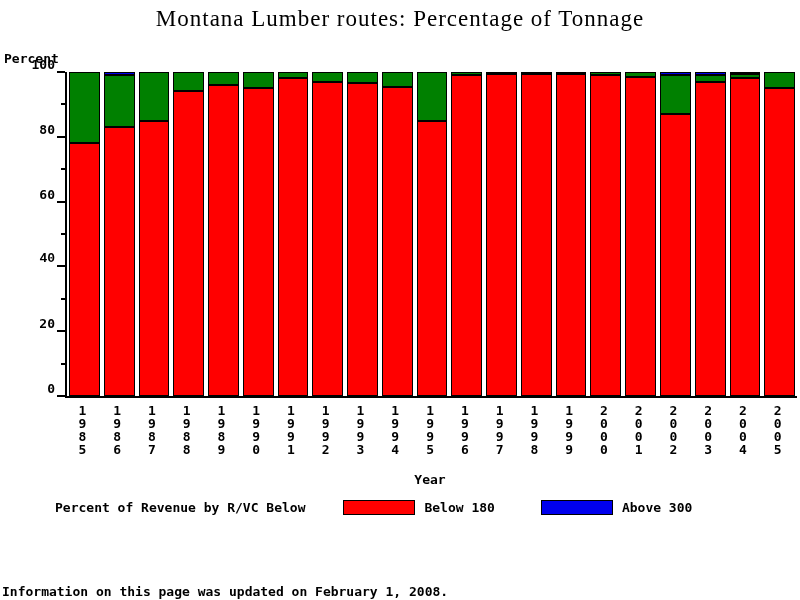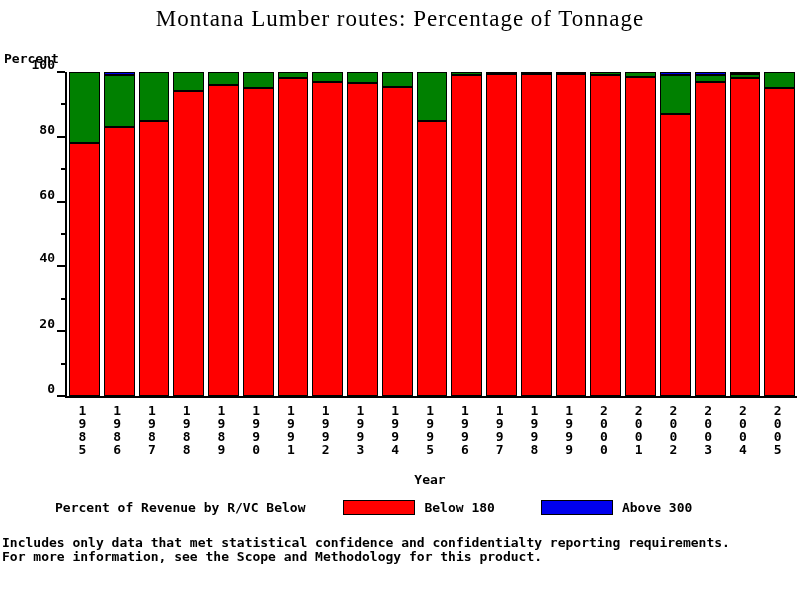--- a/index.html
+++ b/index.html
@@ -181,15 +181,14 @@
   <span class="legend-item">
         <span class="legend-swatch" style="background: rgb(255, 0, 0);"></span>
         <span>Below 180</span>
       </span>
       <span class="legend-item">
         <span class="legend-swatch" style="background: rgb(0, 0, 238);"></span>
         <span>Above 300</span>
       </span>
     </div>
 
-  <div class="footer1"><span>Includes only data that met statistical confidence and confidentialty reporting requirements.</span>
-<span>For more information, see the Scope and Methodology for this product.</span></div>
+  <div class="footer2">Information on this page was updated on February 1, 2008.</div>
 </div>
 
 </body></html>

